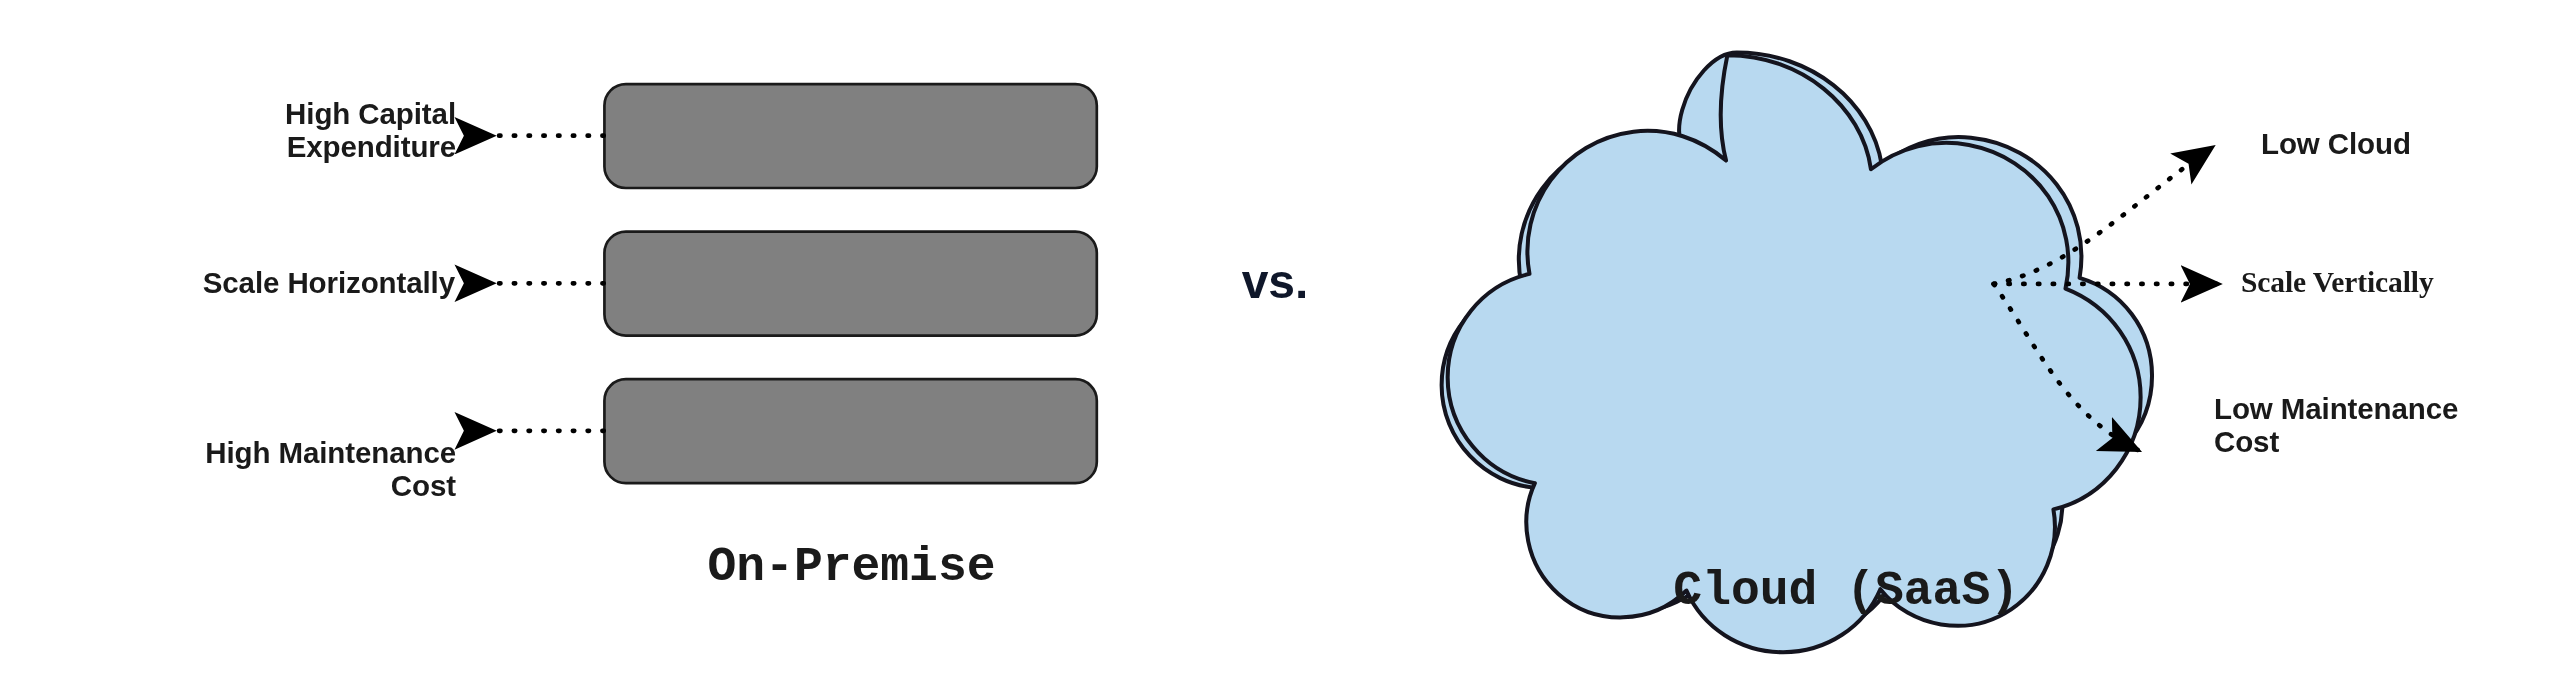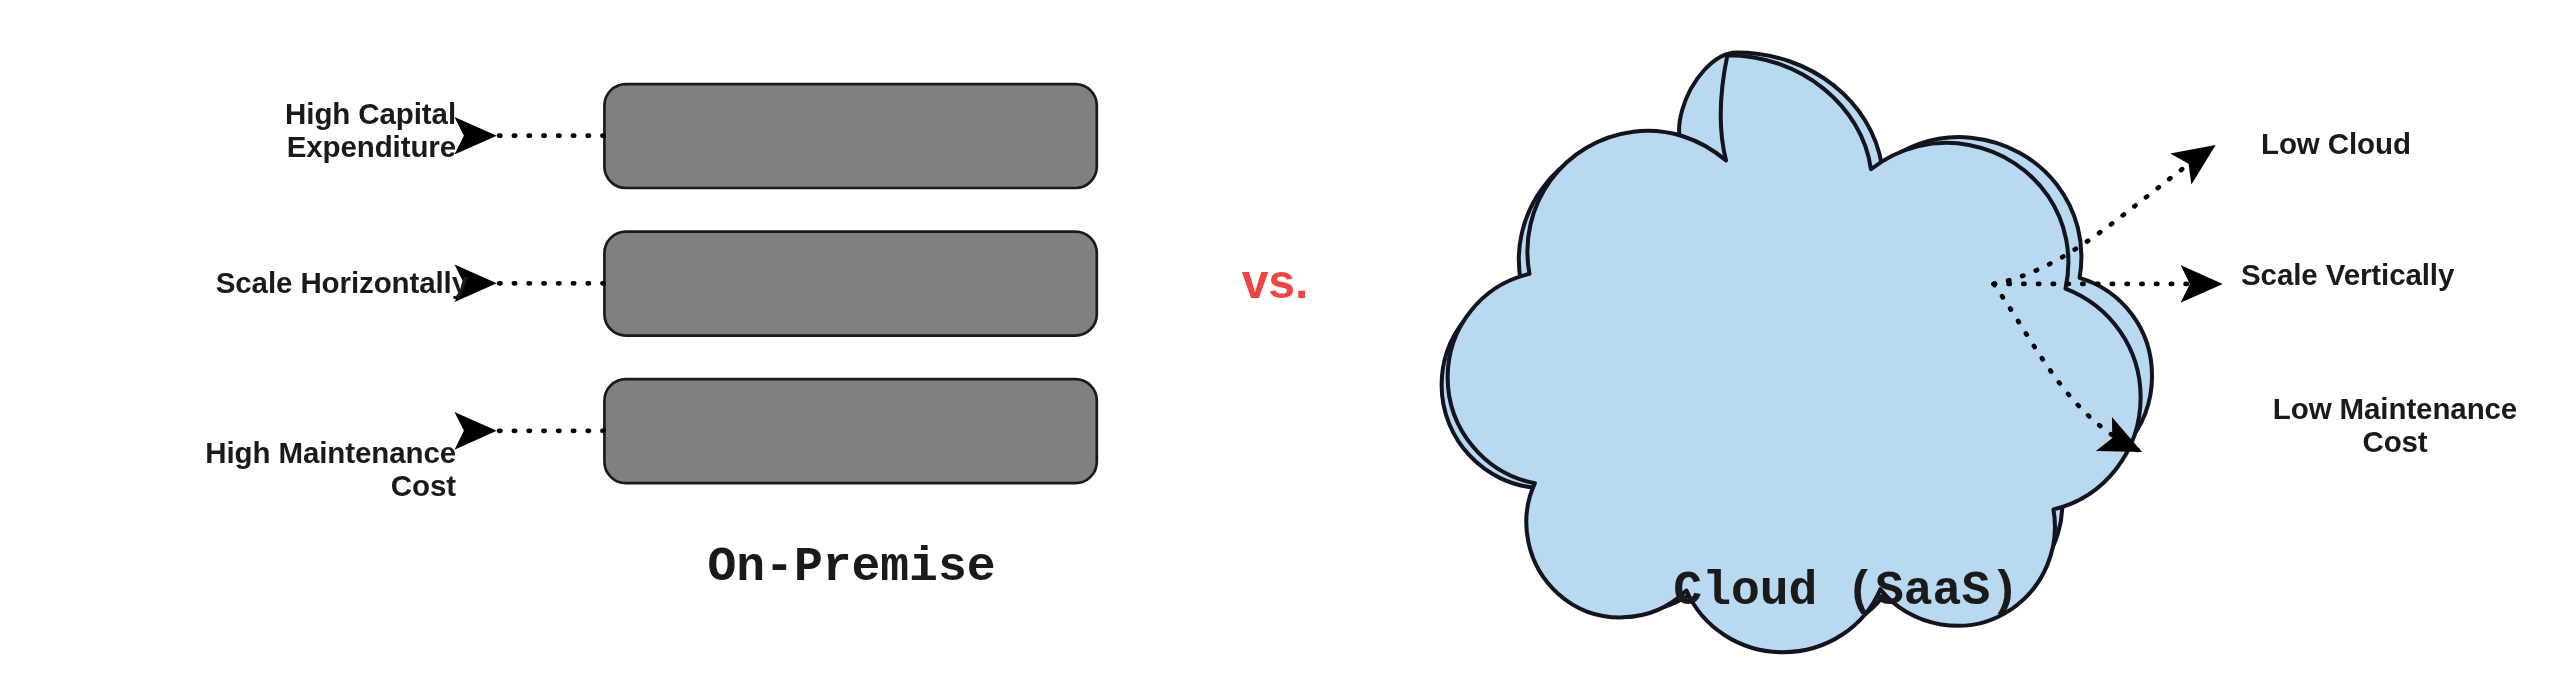--- a/index.html
+++ b/index.html
@@ -38,28 +38,27 @@
     text-align: right;
     font-size: 29.5px;
     letter-spacing: -0.1px;
   }
   .label-right {
     text-align: left;
     font-size: 29.5px;
     letter-spacing: -0.1px;
   }
   .label-right.two-line {
-    text-align: center;
   }
   .vs-label {
     position: absolute;
     font-family: "Liberation Sans", sans-serif;
     font-weight: bold;
     font-size: 48px;
-    color: #ef4444;
+    color: #0f172a;
     text-align: center;
   }
   .caption {
     position: absolute;
     font-family: Liberation Mono, monospace;
     font-weight: bold;
     font-size: 48px;
     color: #1a1a1a;
     text-align: center;
   }
@@ -132,30 +131,30 @@
     <g fill="none" stroke="#000000" stroke-width="7" stroke-linecap="round" stroke-dasharray="2 20">
       <path d="M 2972,423 C 3090,400 3180,300 3300,218" marker-end="url(#arrow-right)"></path>
       <path d="M 2972,423 L 3310,423" marker-end="url(#arrow-right)"></path>
       <path d="M 2972,423 C 3040,520 3080,620 3190,672" marker-end="url(#arrow-right)"></path>
     </g>
   </svg>
 
   <div class="label label-left" style="left:40px; top:97px; width:416px;">High Capital
 Expenditure</div>
 
-  <div class="label label-left" style="left:52px; top:266px; width:416px;">Scale Horizontally</div>
+  <div class="label label-left" style="left:39px; top:266px; width:416px;">Scale Horizontally</div>
 
   <div class="label label-left" style="left:40px; top:392px; width:416px;margin-top:44px;">High Maintenance
 Cost</div>
 
   <div class="vs-label" style="left:1181px; top:254px; width:188px;">vs.</div>
 
   <div class="label label-right" style="left:2261px; top:127px; width:309px;">Low Cloud</div>
 
-  <div class="label label-right" style="left:2241px; top:258px; width:335px;">Scale Vertically</div>
+  <div class="label label-right" style="left:2241px; top:266px; width:335px;font-family:Liberation Serif, serif;">Scale Vertically</div>
 
   <div class="label label-right two-line" style="left:2214px; top:392px; width:362px;">Low Maintenance
 Cost</div>
 
   <div class="caption" style="left:590px; top:540px; width:523px;">On-Premise</div>
 
   <div class="caption" style="left:1469px; top:564px; width:550px;text-align:right;">Cloud (SaaS)</div>
 
 </div>
 

